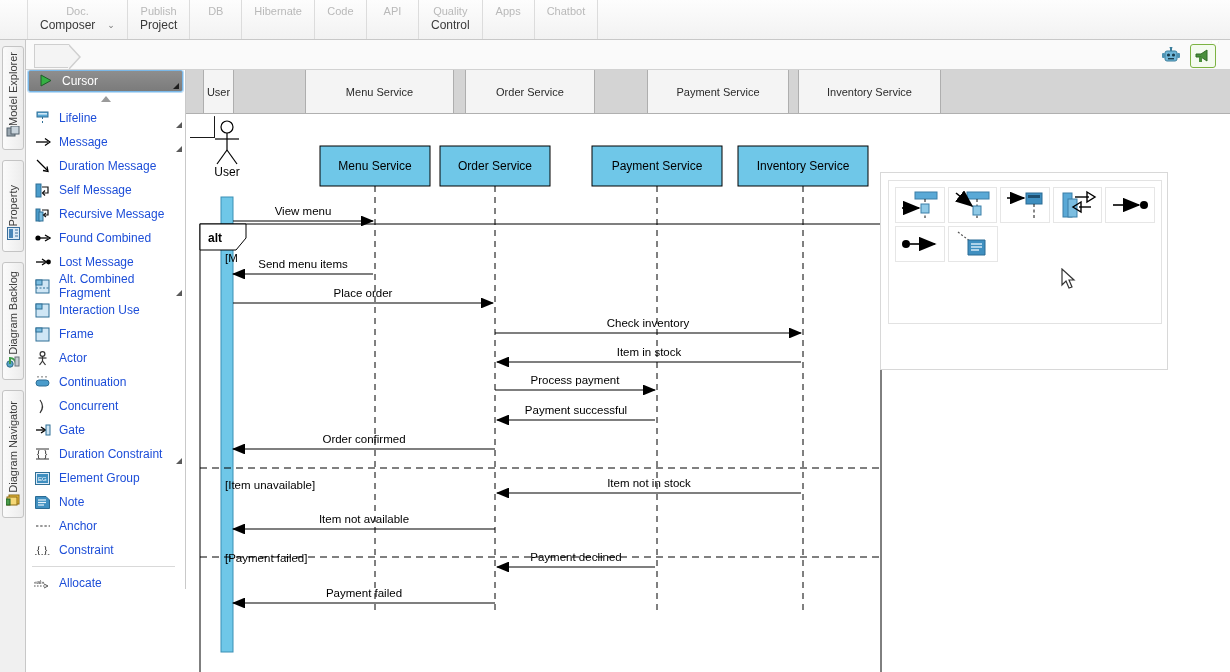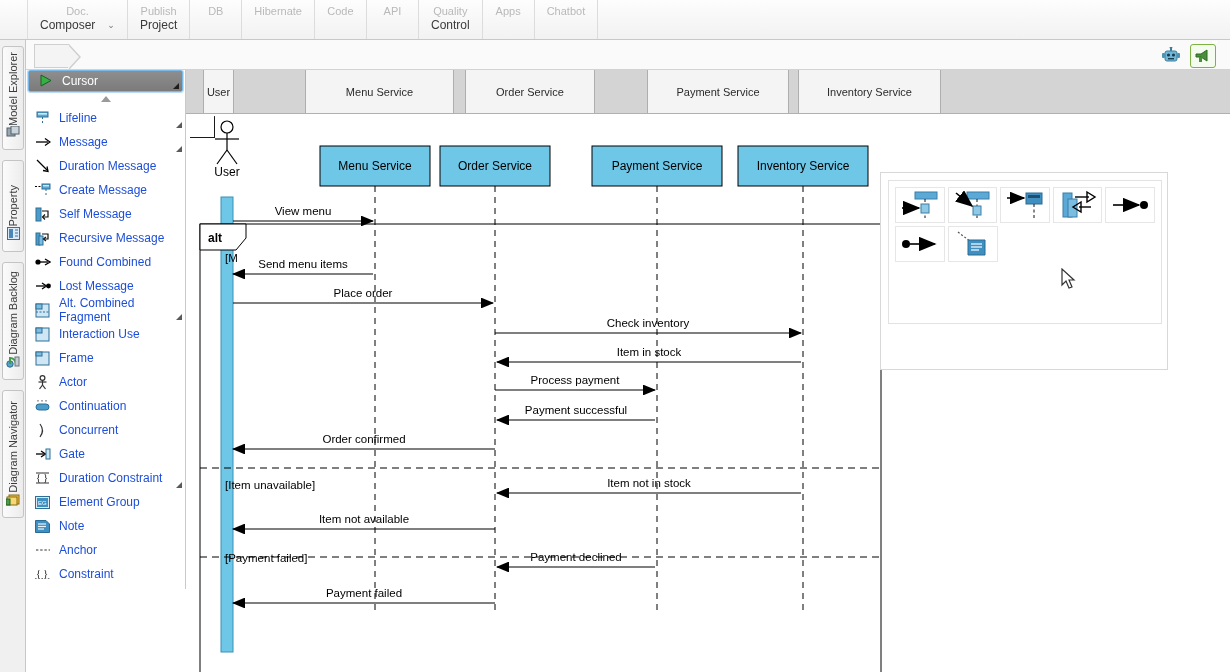--- a/index.html
+++ b/index.html
@@ -317,31 +317,20 @@
       <span class="corner"></span>
     </div>
     <div class="pal-item">
       <span class="pal-ico">
         <svg width="14" height="14" viewBox="0 0 14 14">
           <line x1="1" y1="1" x2="11" y2="11" stroke="#000" stroke-width="1.3"></line>
           <path d="M7,11.5 L12,12.5 L11,7.5" fill="none" stroke="#000" stroke-width="1.3"></path>
         </svg>
       </span>
       <span>Duration Message</span>
-    </div>
-    <div class="pal-item">
-      <span class="pal-ico">
-        <svg width="16" height="15" viewBox="0 0 16 15">
-          <rect x="7" y="1" width="8" height="5" fill="#5aa9d6" stroke="#2f6f96"></rect>
-          <rect x="8" y="2" width="6" height="1.4" fill="#cfe8f6"></rect>
-          <line x1="11" y1="6" x2="11" y2="14" stroke="#2f6f96" stroke-dasharray="2,2"></line>
-          <line x1="0" y1="3.5" x2="6" y2="3.5" stroke="#000" stroke-dasharray="2,1.5"></line>
-        </svg>
-      </span>
-      <span>Create Message</span>
     </div>
     <div class="pal-item">
       <span class="pal-ico">
         <svg width="15" height="15" viewBox="0 0 15 15">
           <rect x="1" y="1" width="5" height="13" fill="#4a9ccb" stroke="#2f6f96"></rect>
           <path d="M7,4 L13,4 L13,10 L8,10" fill="none" stroke="#111" stroke-width="1.2"></path>
           <path d="M10,7.5 L7.5,10 L10,12.5" fill="none" stroke="#111" stroke-width="1.2"></path>
         </svg>
       </span>
       <span>Self Message</span>

